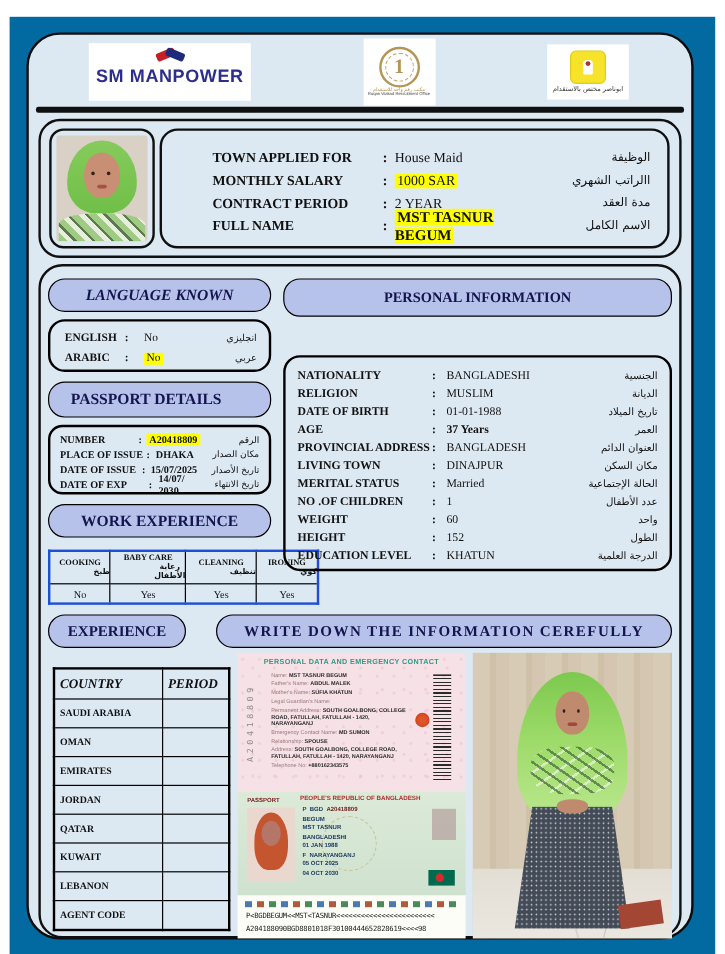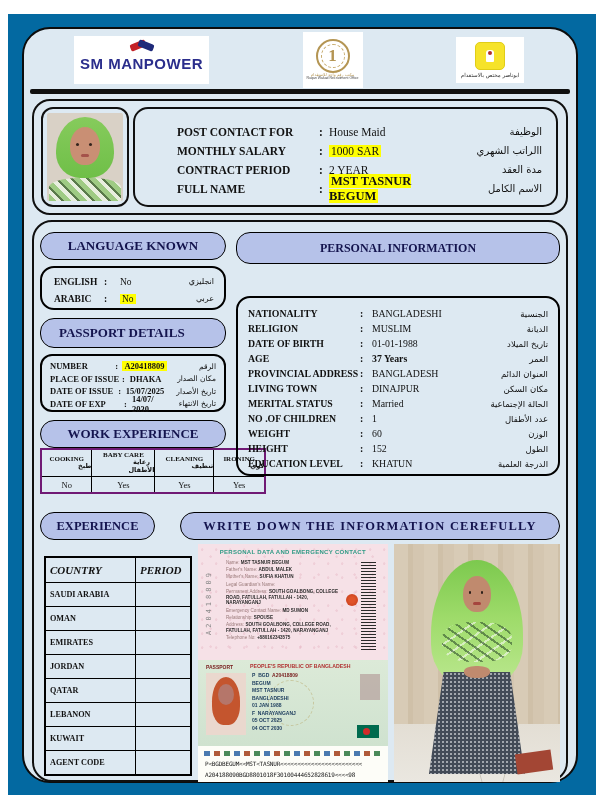--- a/index.html
+++ b/index.html
@@ -66,21 +66,21 @@
   .fullname{font-size:12.5px;}
 
   
   .main-section{margin:4px 8px 0;height:562px;border:2.5px solid #101010;border-radius:20px;
                 padding:4px 6px;box-sizing:border-box;}
   .cols{display:flex;gap:10px;height:280px;}
   .left-col{width:186px;}
   .right-col{flex:1;}
   .pill{background:#b6c2e9;border:1.6px solid #000;border-radius:14px;color:#14144e;
         font-weight:bold;display:flex;align-items:center;justify-content:center;box-sizing:border-box;}
-  .pill-lk{height:28px;margin-top:6px;font-size:13px;}
+  .pill-lk{height:28px;margin-top:6px;font-size:13px;font-style:italic;}
   .pill-pd{height:30px;justify-content:flex-start;padding-left:18px;font-size:13px;}
   .pill-we{height:28px;font-size:13px;}
   .pill-pi{height:32px;margin-top:6px;font-size:12px;}
 
   .lang-box{margin-top:6px;height:44px;border:2px solid #000;border-radius:14px;
             padding:5px 10px 0 12px;box-sizing:border-box;}
   .lrow{display:flex;align-items:center;height:17px;font-size:9.5px;}
   .lrow .lab{width:50px;font-weight:bold;}
   .lrow .sep{width:16px;font-weight:bold;}
   .lrow .val{flex:1;}
@@ -90,21 +90,21 @@
           padding:4px 8px 0 8px;box-sizing:border-box;margin-bottom:8px;}
   .prow{display:flex;align-items:center;height:12.5px;font-size:8.5px;}
   .prow .lab{width:74px;font-weight:bold;}
   .prow .sep{width:8px;font-weight:bold;}
   .prow .val{flex:1;font-weight:bold;}
   .prow .ar{width:56px;text-align:right;font-size:7.5px;font-family:"DejaVu Sans",sans-serif;direction:rtl;}
 
   .pd-box{margin-top:6px;}
   .we-pill-wrap{margin-top:8px;}
   table{border-collapse:collapse;}
-  .work-table{width:100%;border:2px solid #701a75;}
+  .work-table{margin-top:10px;width:100%;border:2px solid #1d4ed8;}
   .work-table th,.work-table td{border:1.2px solid #000;text-align:center;padding:0;}
   .work-table th{height:26px;font-size:7px;line-height:1.2;}
   .work-table th .ar{display:block;font-size:6.5px;font-family:"DejaVu Sans",sans-serif;font-weight:bold;padding-left:36px;}
   .work-table td{height:15px;font-size:8.5px;}
 
   .pi-box{margin-top:32px;height:180px;border:2px solid #000;border-radius:14px;
           padding:8px 10px 0 10px;box-sizing:border-box;}
   .pirow{display:flex;align-items:center;height:15px;font-size:9.8px;}
   .pirow .lab{width:112px;font-weight:bold;}
   .pirow .sep{width:12px;font-weight:bold;}
@@ -228,21 +228,21 @@
   <div class="top-section">
     <div class="photo-box">
       <div class="id-photo">
         <div class="id-hijab"></div>
         <div class="id-face"></div>
         <div class="id-dress"></div>
       </div>
     </div>
     <div class="summary-box">
       <div class="srow">
-        <span class="lab">POST CONTACT FOR</span>
+        <span class="lab">TOWN APPLIED FOR</span>
         <span class="sep">:</span>
         <span class="val">House Maid</span>
         <span class="ar">الوظيفة</span>
       </div>
       <div class="srow">
         <span class="lab">MONTHLY SALARY</span>
         <span class="sep">:</span>
         <span class="val"><span class="hl">1000 SAR</span></span>
         <span class="ar">االراتب الشهري</span>
       </div>
@@ -375,21 +375,21 @@
           <div class="pirow">
                 <span class="lab">NO .OF CHILDREN</span>
                 <span class="sep">:</span>
                 <span class="val">1</span>
                 <span class="ar">عدد الأطفال</span>
               </div>
           <div class="pirow">
                 <span class="lab">WEIGHT</span>
                 <span class="sep">:</span>
                 <span class="val">60</span>
-                <span class="ar">الوزن</span>
+                <span class="ar">واحد</span>
               </div>
           <div class="pirow">
                 <span class="lab">HEIGHT</span>
                 <span class="sep">:</span>
                 <span class="val">152</span>
                 <span class="ar">الطول</span>
               </div>
           <div class="pirow">
                 <span class="lab">EDUCATION LEVEL</span>
                 <span class="sep">:</span>
@@ -427,25 +427,25 @@
                 </tr>
           <tr>
                   <td>JORDAN</td>
                   <td class="percol"></td>
                 </tr>
           <tr>
                   <td>QATAR</td>
                   <td class="percol"></td>
                 </tr>
           <tr>
+                  <td>KUWAIT</td>
+                  <td class="percol"></td>
+                </tr>
+          <tr>
                   <td>LEBANON</td>
-                  <td class="percol"></td>
-                </tr>
-          <tr>
-                  <td>KUWAIT</td>
                   <td class="percol"></td>
                 </tr>
           <tr>
                   <td>AGENT CODE</td>
                   <td class="percol"></td>
                 </tr>
         </tbody>
             </table>
       </div>
 

